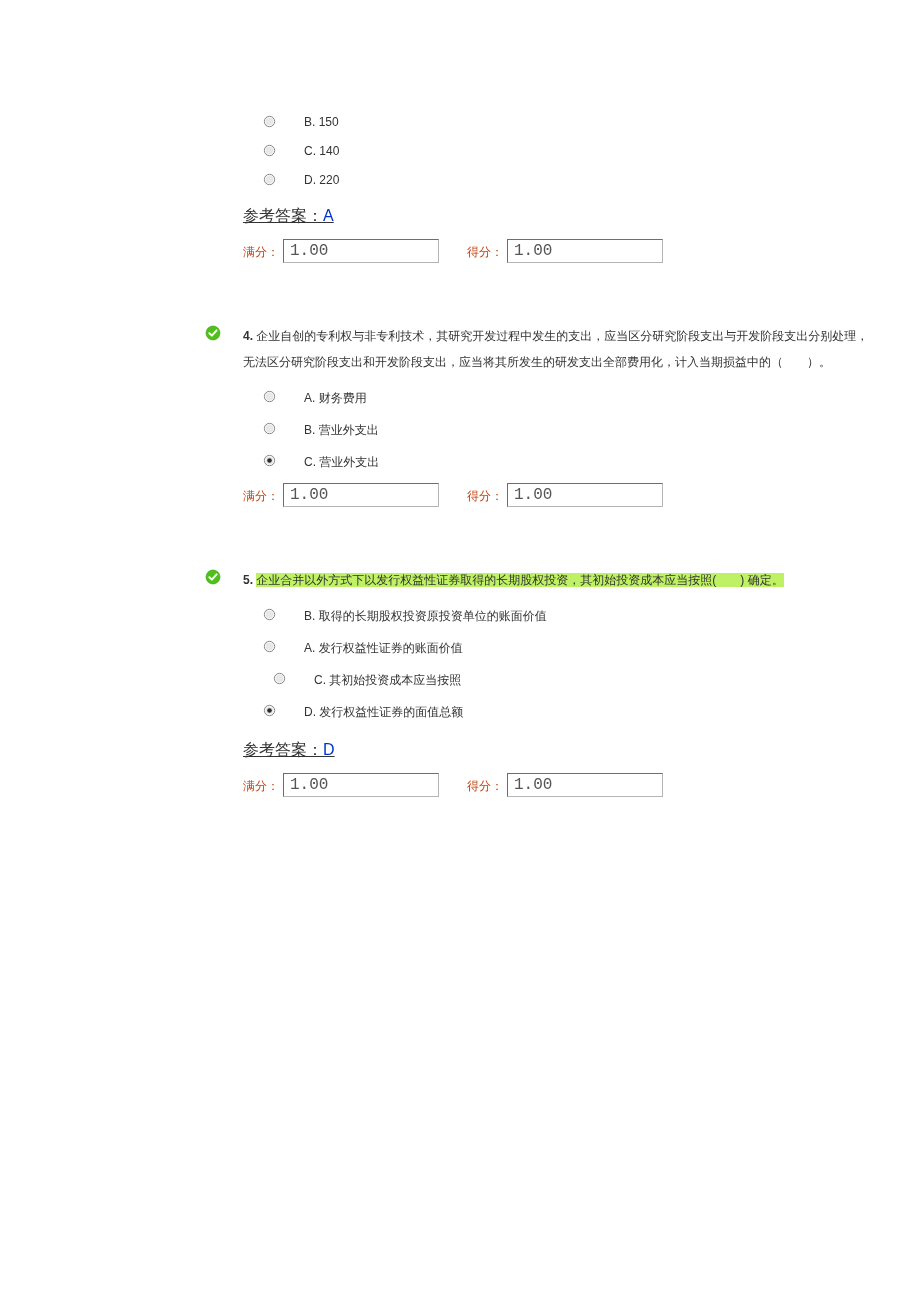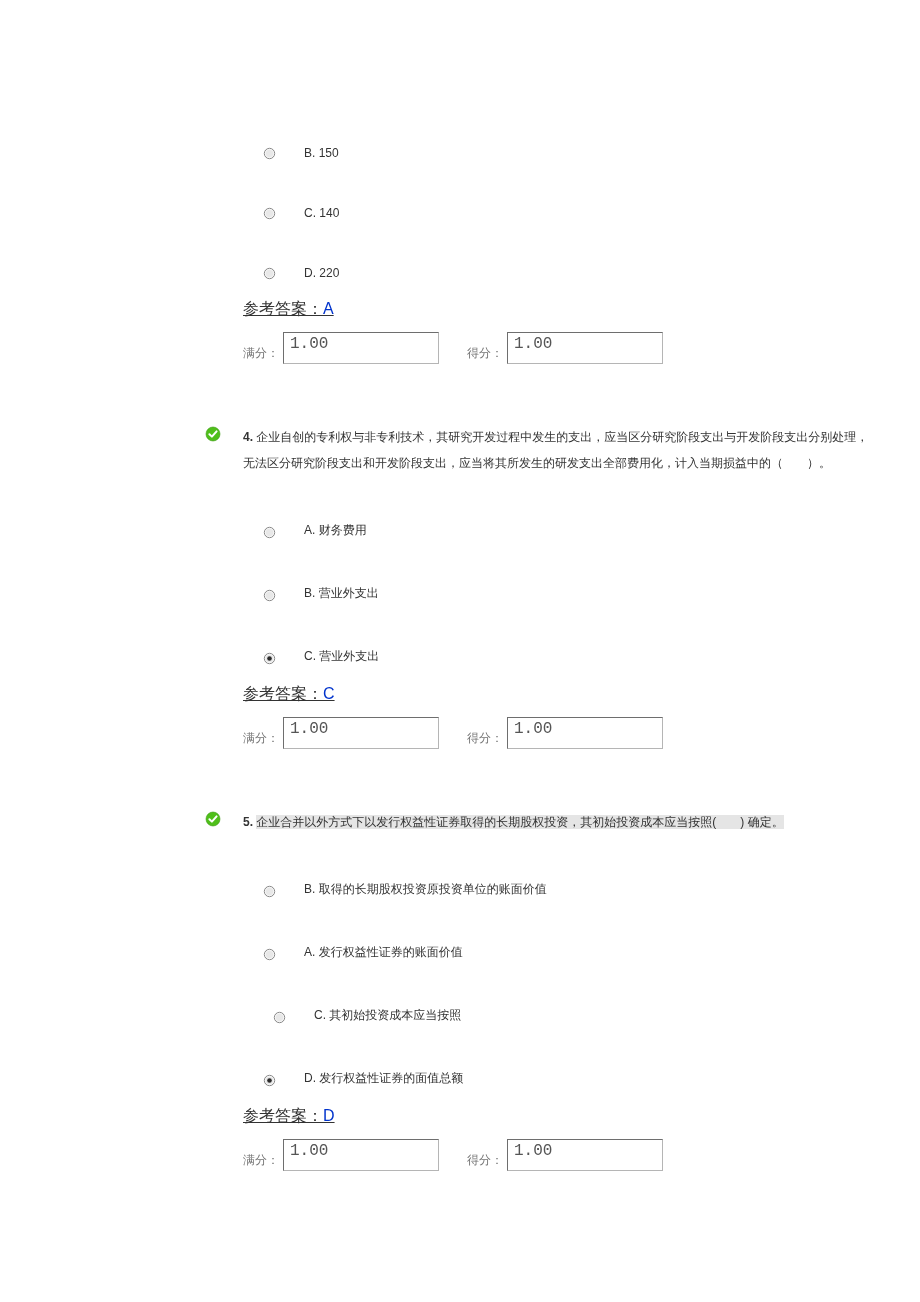--- a/index.html
+++ b/index.html
@@ -27,26 +27,26 @@
     margin-left: 243px;
     margin-right: 30px;
   }
   .question-stem {
     font-size: 12px;
     line-height: 26px;
     color: #333;
   }
   .bold-num { font-weight: bold; }
   .highlight {
-    background: #e5e5e5;
+    background: #bef264;
   }
   .option-row {
     display: flex;
-    align-items: flex-end;
-    margin-top: 46px;
+    align-items: flex-start;
+    margin-top: 15px;
     margin-left: 20px;
   }
   .radio-svg {
     width: 13px;
     height: 13px;
     flex-shrink: 0;
   }
   .option-text {
     margin-left: 28px;
     font-size: 12px;
@@ -59,26 +59,26 @@
   }
   .answer-value { color: #0033cc; }
   .score-row {
     display: flex;
     align-items: flex-end;
     margin-top: 12px;
     gap: 4px;
   }
   .score-label {
     font-size: 12px;
-    color: #737373;
+    color: #c2410c;
     padding-bottom: 2px;
   }
   .score-box {
     width: 156px;
-    height: 32px;
+    height: 24px;
     border: 1px solid #b5b5b5;
     border-top-color: #6e6e6e;
     border-left-color: #6e6e6e;
     padding: 2px 6px;
     font-family: "Courier New", monospace;
     font-size: 16px;
     color: #555;
     background: #fff;
     display: inline-block;
   }
@@ -154,23 +154,20 @@
     </div>
     <div class="option-row">
       <svg class="radio-svg" viewBox="0 0 13 13">
         <circle cx="6.5" cy="6.5" r="5.2" fill="#e8e8e8" stroke="#8a8a8a" stroke-width="1"></circle>
         <circle cx="6.5" cy="6.5" r="4.2" fill="none" stroke="#fff" stroke-width="0.8" opacity="0.7"></circle>
         <circle cx="6.5" cy="6.5" r="2.3" fill="#2b2b2b"></circle>
       </svg>
       <span class="option-text">C. 营业外支出</span>
     </div>
 
-    <div class="answer-line">
-      <span>参考答案：</span><span class="answer-value">C</span>
-    </div>
 
     <div class="score-row">
       <span class="score-label">满分：</span>
       <span class="score-box">1.00</span>
       <span class="score-gap"></span>
       <span class="score-label">得分：</span>
       <span class="score-box">1.00</span>
     </div>
   </div>
 </div>

